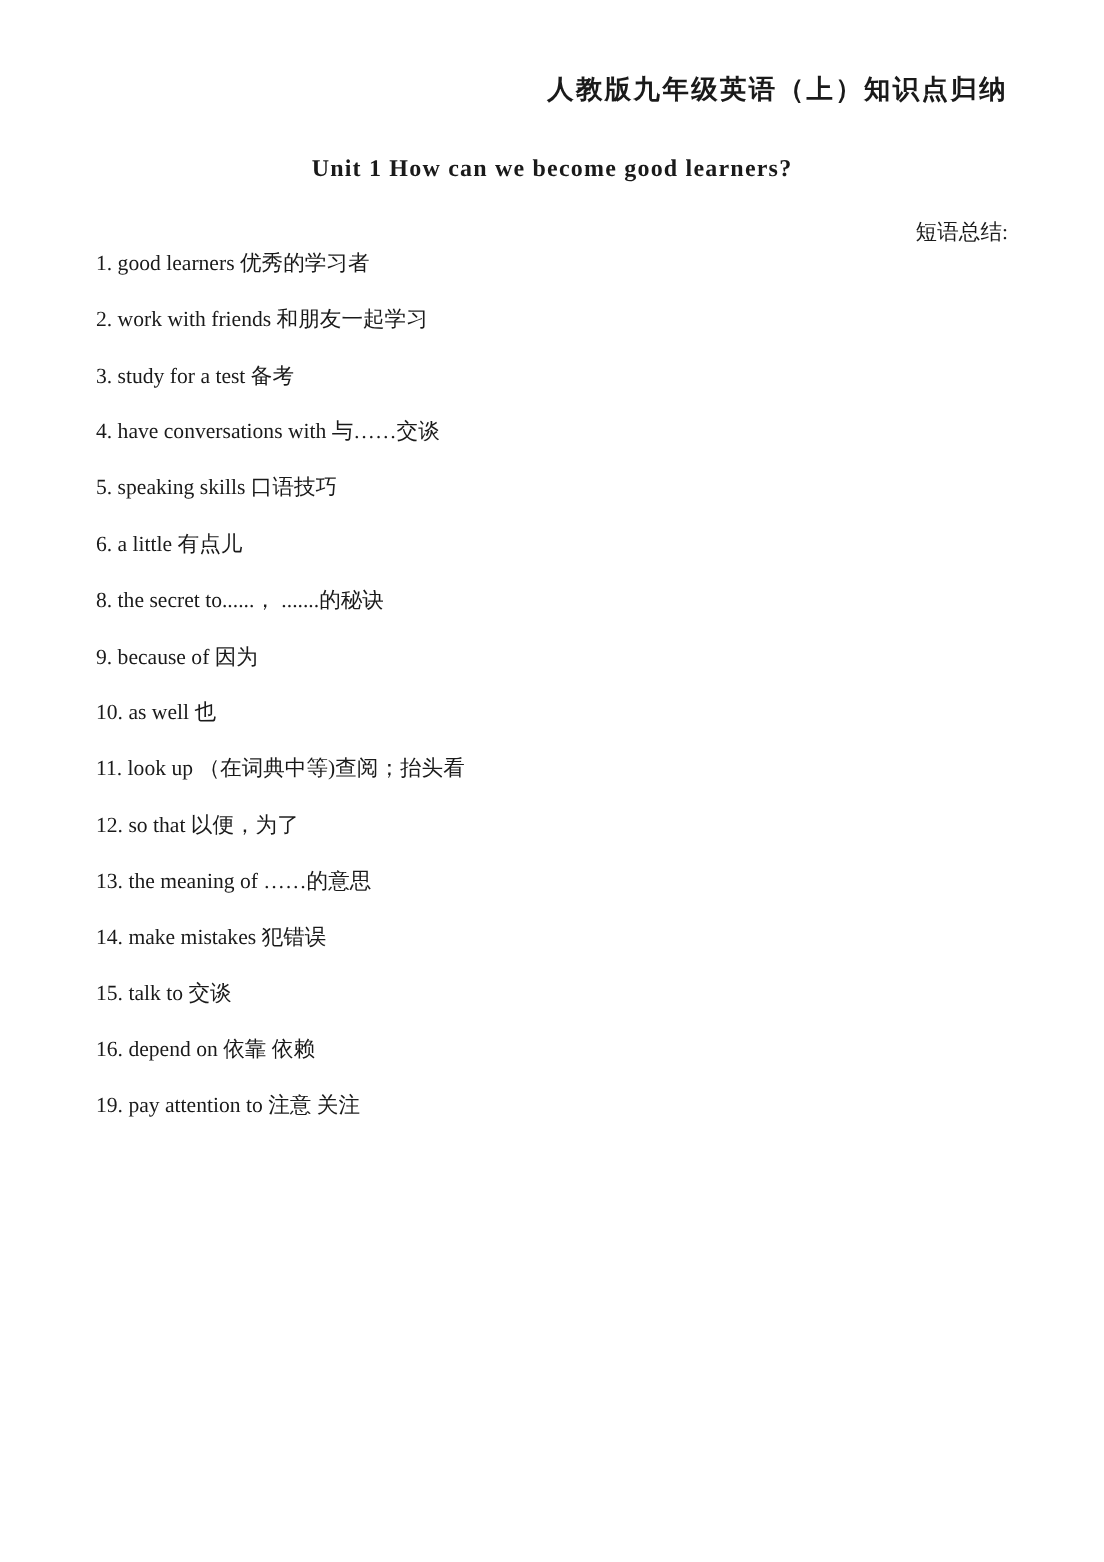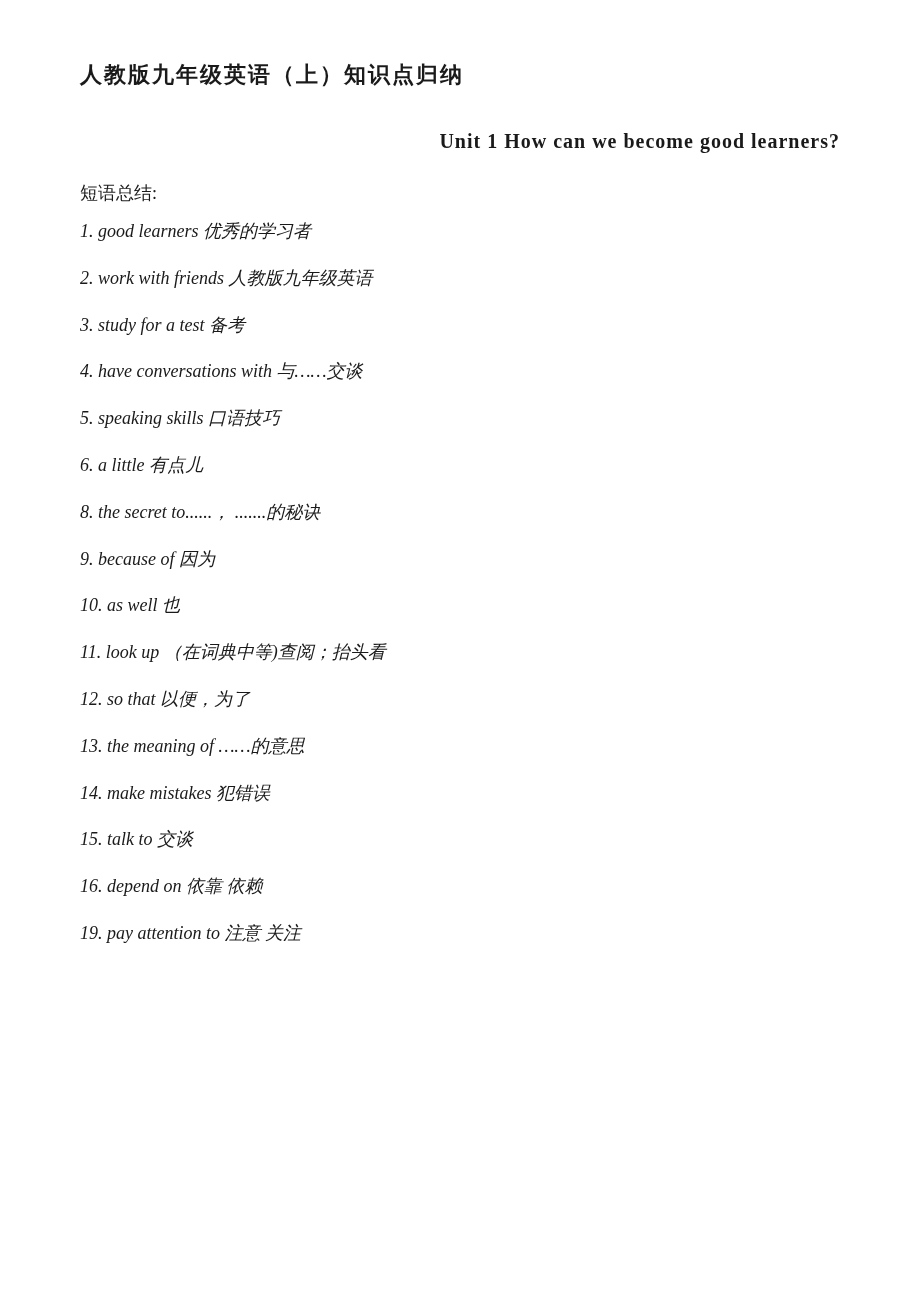--- a/index.html
+++ b/index.html
@@ -11,50 +11,50 @@
     body {
       background-color: #ffffff;
       font-family: "SimSun", "宋体", serif;
       color: #1a1a1a;
       width: 920px;
       min-height: 1302px;
       padding: 60px 80px;
     }
 
     .page-title {
-      text-align: left;
+      text-align: right;
       font-size: 22px;
       font-weight: bold;
       margin-bottom: 40px;
       letter-spacing: 2px;
     }
 
     .unit-heading {
-      text-align: right;
+      text-align: center;
       font-size: 20px;
       font-weight: bold;
       margin-bottom: 28px;
       letter-spacing: 1px;
     }
 
     .section-label {
       font-size: 18px;
-      margin-bottom: 12px;
+      margin-bottom: 0;
+      text-align: right;
     }
 
     .phrase-list {
       list-style: none;
       padding: 0;
     }
 
     .phrase-list li {
       font-size: 18px;
       margin-bottom: 18px;
       line-height: 1.6;
-      font-style: italic;
     }
 
     .phrase-en {
       font-family: "Times New Roman", serif;
       font-size: 18px;
     }
 
     .phrase-zh {
       font-size: 18px;
     }
@@ -65,21 +65,21 @@
 <div>
 
   <h1 class="page-title">人教版九年级英语（上）知识点归纳</h1>
 
   <h2 class="unit-heading">Unit 1    How can we become good learners?</h2>
 
   <div class="section-label">短语总结:</div>
 
   <ul class="phrase-list">
   <li><span class="phrase-en">1. </span><span class="phrase-en">good learners   </span><span class="phrase-zh">优秀的学习者</span></li>
-      <li><span class="phrase-en">2. </span><span class="phrase-en">work with friends   </span><span class="phrase-zh">人教版九年级英语</span></li>
+      <li><span class="phrase-en">2. </span><span class="phrase-en">work with friends   </span><span class="phrase-zh">和朋友一起学习</span></li>
       <li><span class="phrase-en">3. </span><span class="phrase-en">study for a test   </span><span class="phrase-zh">备考</span></li>
       <li><span class="phrase-en">4. </span><span class="phrase-en">have conversations with   </span><span class="phrase-zh">与……交谈</span></li>
       <li><span class="phrase-en">5. </span><span class="phrase-en">speaking skills   </span><span class="phrase-zh">口语技巧</span></li>
       <li><span class="phrase-en">6. </span><span class="phrase-en">a little   </span><span class="phrase-zh">有点儿</span></li>
       <li><span class="phrase-en">8. </span><span class="phrase-en">the   secret to......，   </span><span class="phrase-zh">.......的秘诀</span></li>
       <li><span class="phrase-en">9. </span><span class="phrase-en">because of   </span><span class="phrase-zh">因为</span></li>
       <li><span class="phrase-en">10. </span><span class="phrase-en">as well   </span><span class="phrase-zh">也</span></li>
       <li><span class="phrase-en">11. </span><span class="phrase-en">look up   </span><span class="phrase-zh">（在词典中等)查阅；抬头看</span></li>
       <li><span class="phrase-en">12. </span><span class="phrase-en">so that   </span><span class="phrase-zh">以便，为了</span></li>
       <li><span class="phrase-en">13. </span><span class="phrase-en">the meaning   of   </span><span class="phrase-zh">……的意思</span></li>

